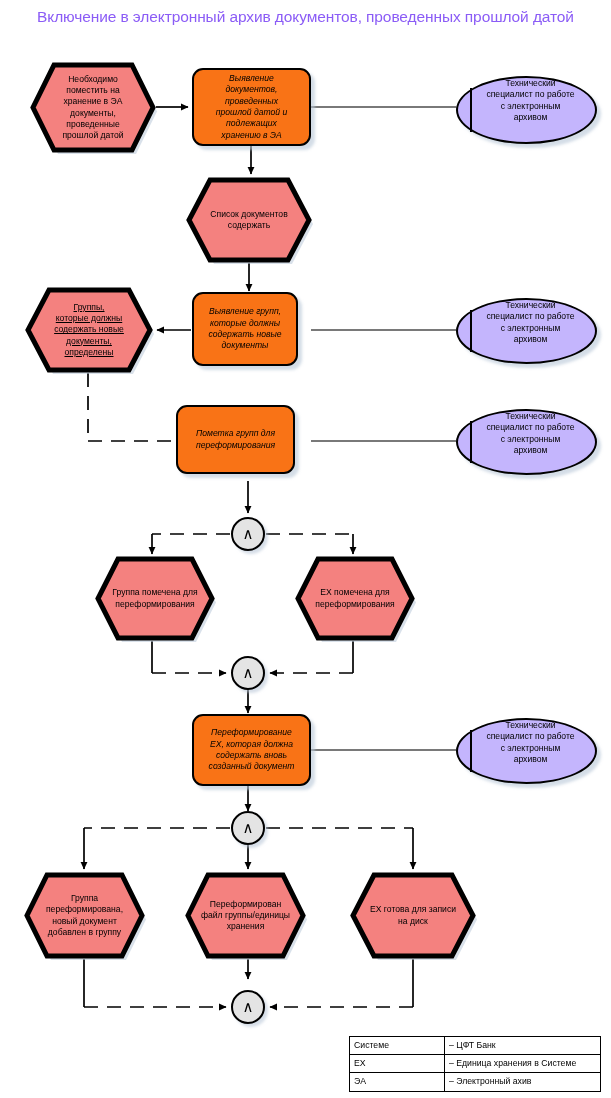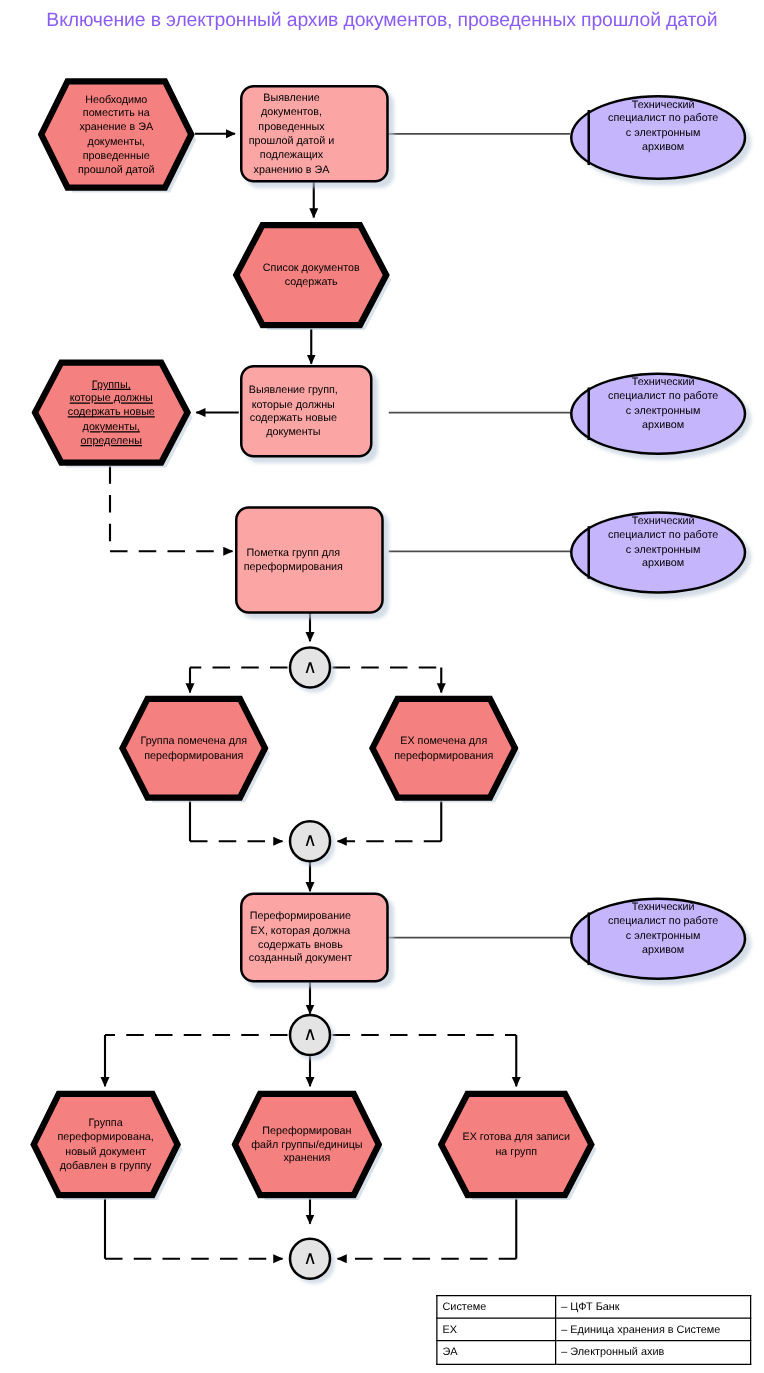--- a/index.html
+++ b/index.html
@@ -55,26 +55,28 @@
     left: 0; top: 0;
     width: 100%; height: 100%;
     z-index: 1;
   }
   .hex .node-label { padding: 0 14px; }
 
   
   .fn {
     position: absolute;
     box-sizing: border-box;
-    background: #fca5a5;
+    background: #f97316;
     border: 2.6px solid #000000;
     border-radius: 11px;
     display: flex;
     align-items: center;
+    justify-content: center;
     box-shadow: 4px 4px 3px rgba(186,200,216,0.62);
+    font-style: italic;
   }
   .fn .node-label { padding: 0 5px; }
 
   
   .org {
     position: absolute;
     box-sizing: border-box;
     background: #c4b5fd;
     border: 2.6px solid #000000;
     border-radius: 50%;
@@ -283,21 +285,21 @@
     <svg class="hex-shape" viewBox="0 0 128 86" preserveAspectRatio="none">
       <polygon points="24,3 104,3 125,43 104,83 24,83 3,43" fill="#f4817f" stroke="#000000" stroke-width="5"></polygon>
     </svg>
     <span class="node-label">Группы,
 которые должны
 содержать новые
 документы,
 определены</span>
   </div>
 
-  <div class="fn" style="left:188px; top:405px; width:119px; height:86px;">
+  <div class="fn" style="left:176px; top:405px; width:119px; height:69px;">
     <span class="node-label">Пометка групп для
 переформирования</span>
   </div>
 
   <div class="org" style="left:456px; top:409px; width:141px; height:66px;">
     <span class="org-bar"></span>
     <span class="node-label">Технический
 специалист по работе
 с электронным
 архивом</span>
@@ -378,21 +380,21 @@
   </div>
 
   <div class="hex" style="left:350px; top:872px; width:126px; height:87px;">
     <svg class="hex-shape" viewBox="0 0 126 87" preserveAspectRatio="none" style="z-index:0; transform:translate(4px,4px);">
       <polygon points="24,3 102,3 123,43.5 102,84 24,84 3,43.5" fill="#bac8d8" opacity="0.55"></polygon>
     </svg>
     <svg class="hex-shape" viewBox="0 0 126 87" preserveAspectRatio="none">
       <polygon points="24,3 102,3 123,43.5 102,84 24,84 3,43.5" fill="#f4817f" stroke="#000000" stroke-width="5"></polygon>
     </svg>
     <span class="node-label">EX готова для записи
-на групп</span>
+на диск</span>
   </div>
 
   <div class="and" style="left:231px; top:990px;">
     <span class="and-glyph">∧</span>
   </div>
 
   <table id="legend">
     <tbody>
       <tr>
         <td class="k">Системе</td>

